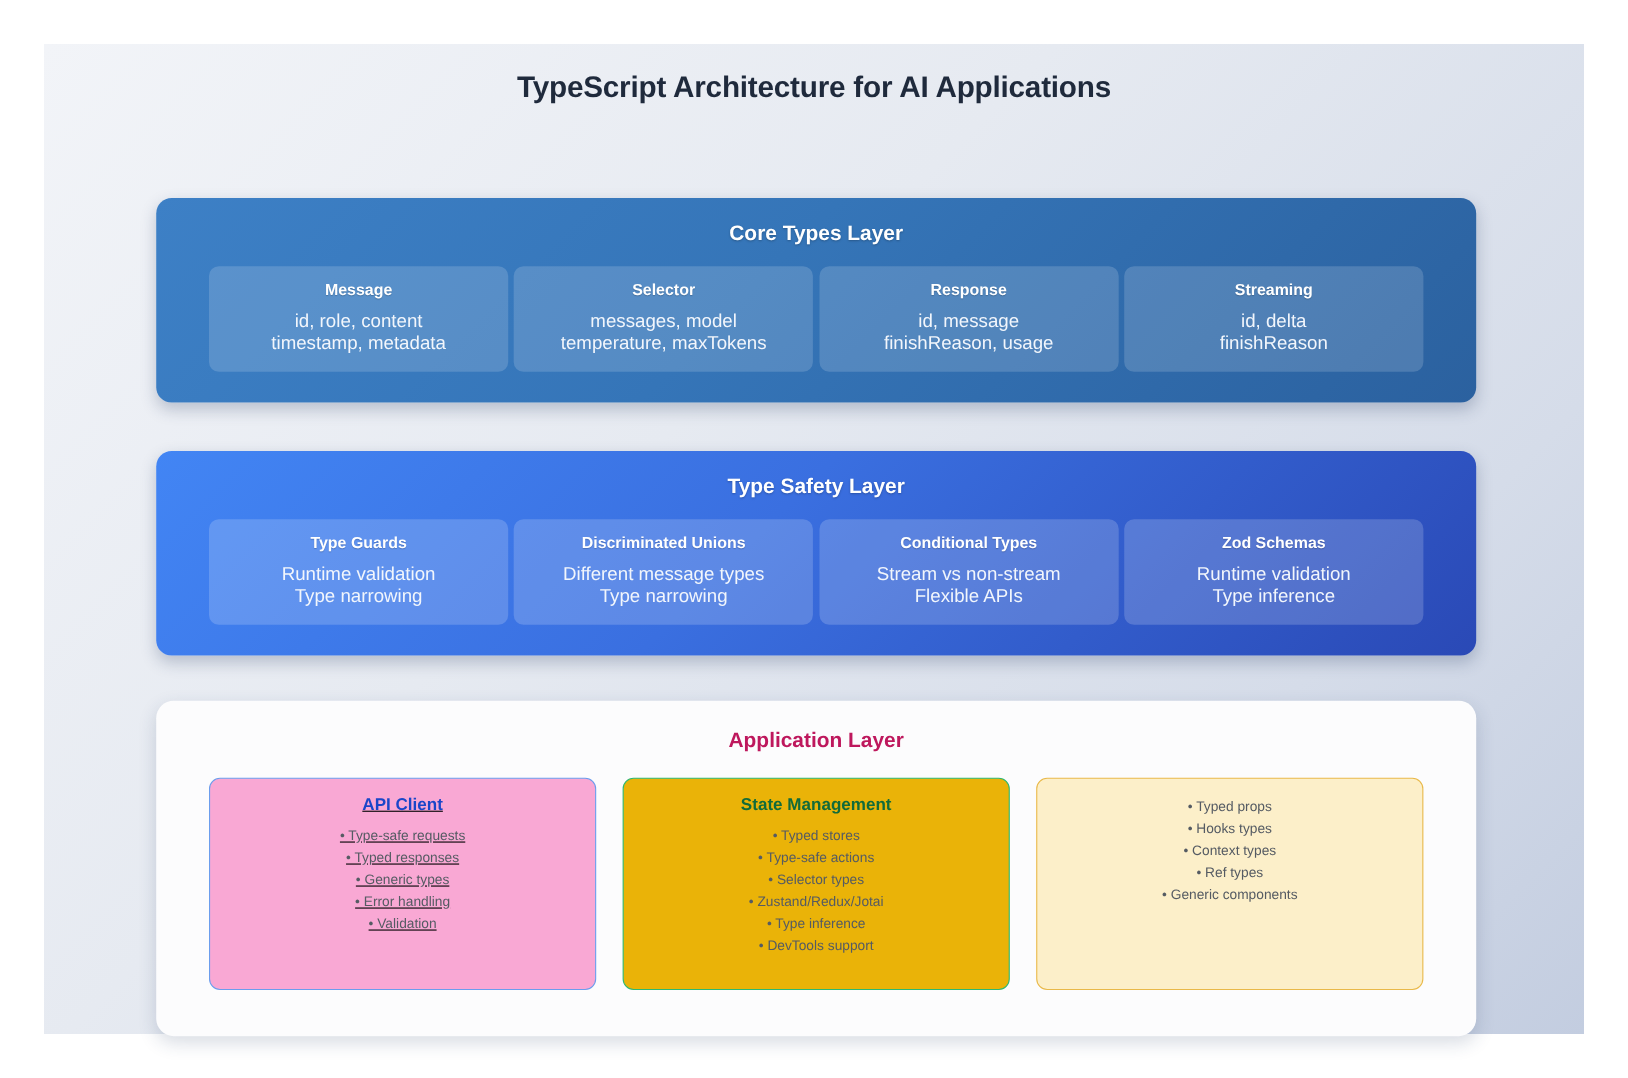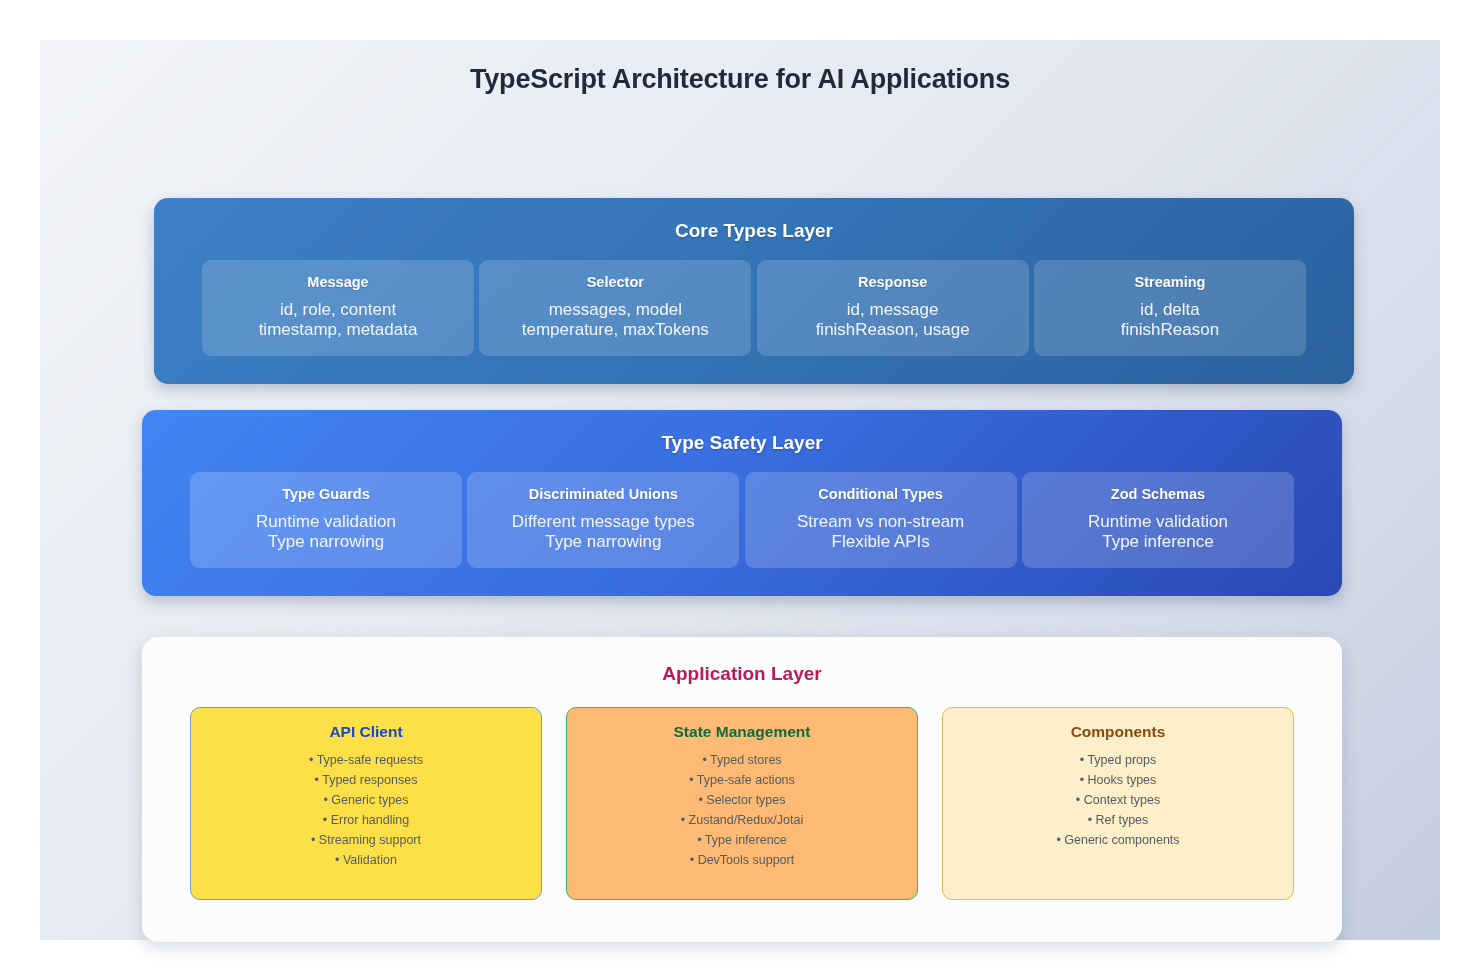--- a/index.html
+++ b/index.html
@@ -73,24 +73,23 @@
   }
 
   .layer-card-line {
     color: #f2f6fc;
     font-size: 17px;
     line-height: 20px;
   }
 
   
   #core-layer {
-    top: 158px;
+    top: 140px;
     height: 186px;
     background: linear-gradient(135deg, #3d80c6 0%, #3575b8 45%, #2b619f 100%);
-    margin-left: 12px;
   }
 
   
   #safety-layer {
     top: 370px;
     height: 186px;
     background: linear-gradient(135deg, #4285f4 0%, #3a6fe0 45%, #2a49b6 100%);
   }
   #safety-layer .layer-card { background: rgba(255,255,255,0.18); }
 
@@ -134,23 +133,23 @@
     font-weight: bold;
     margin-bottom: 9px;
   }
 
   .app-card-line {
     font-size: 12.5px;
     line-height: 20px;
     color: #555b63;
   }
 
-  #card-api      { background: #fde047; border-color: #6b9ded; }
+  #card-api      { background: #f9a8d4; border-color: #6b9ded; text-decoration: underline; }
   #card-api      .app-card-title { color: #1a46c9; }
-  #card-state    { background: #fdba74; border-color: #2eb872; }
+  #card-state    { background: #eab308; border-color: #2eb872; }
   #card-state    .app-card-title { color: #126b3a; }
   #card-comp     { background: #fcefc9; border-color: #e9b949; }
   #card-comp     .app-card-title { color: #8a4b12; }
 </style>
 </head>
 <body>
 
 <div id="canvas">
 
   <div class="page-title">TypeScript Architecture for AI Applications</div>
@@ -220,36 +219,34 @@
   <div id="app-layer">
     <div class="app-title">Application Layer</div>
     <div class="app-cards">
 
       <div class="app-card" id="card-api">
         <div class="app-card-title">API Client</div>
         <div class="app-card-line">• Type-safe requests</div>
         <div class="app-card-line">• Typed responses</div>
         <div class="app-card-line">• Generic types</div>
         <div class="app-card-line">• Error handling</div>
-        <div class="app-card-line">• Streaming support</div>
         <div class="app-card-line">• Validation</div>
       </div>
 
       <div class="app-card" id="card-state">
         <div class="app-card-title">State Management</div>
         <div class="app-card-line">• Typed stores</div>
         <div class="app-card-line">• Type-safe actions</div>
         <div class="app-card-line">• Selector types</div>
         <div class="app-card-line">• Zustand/Redux/Jotai</div>
         <div class="app-card-line">• Type inference</div>
         <div class="app-card-line">• DevTools support</div>
       </div>
 
       <div class="app-card" id="card-comp">
-        <div class="app-card-title">Components</div>
         <div class="app-card-line">• Typed props</div>
         <div class="app-card-line">• Hooks types</div>
         <div class="app-card-line">• Context types</div>
         <div class="app-card-line">• Ref types</div>
         <div class="app-card-line">• Generic components</div>
       </div>
 
     </div>
   </div>
 

